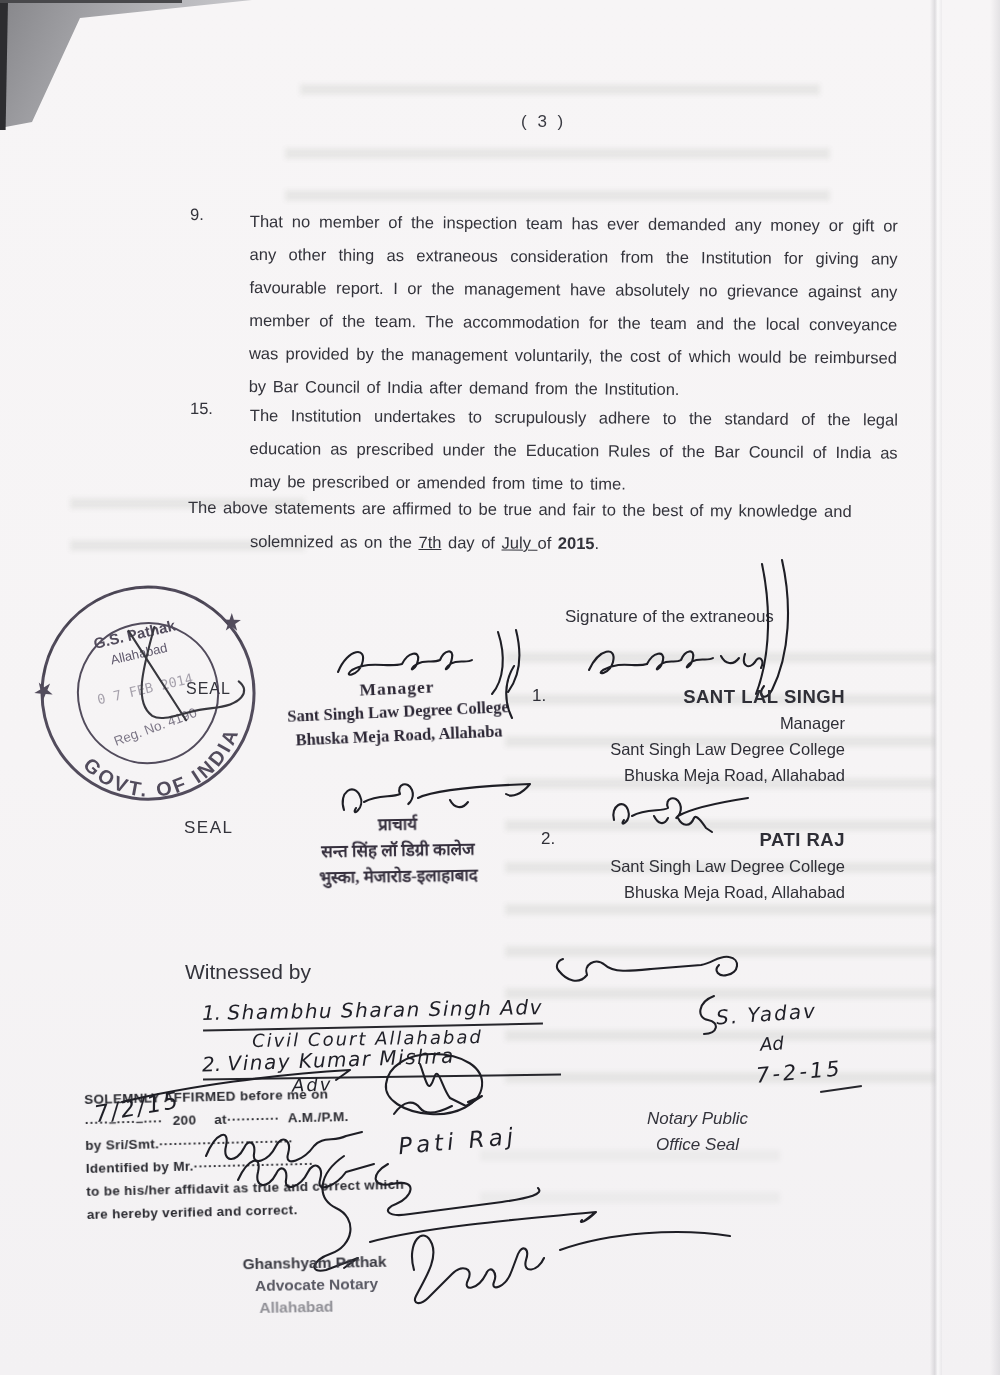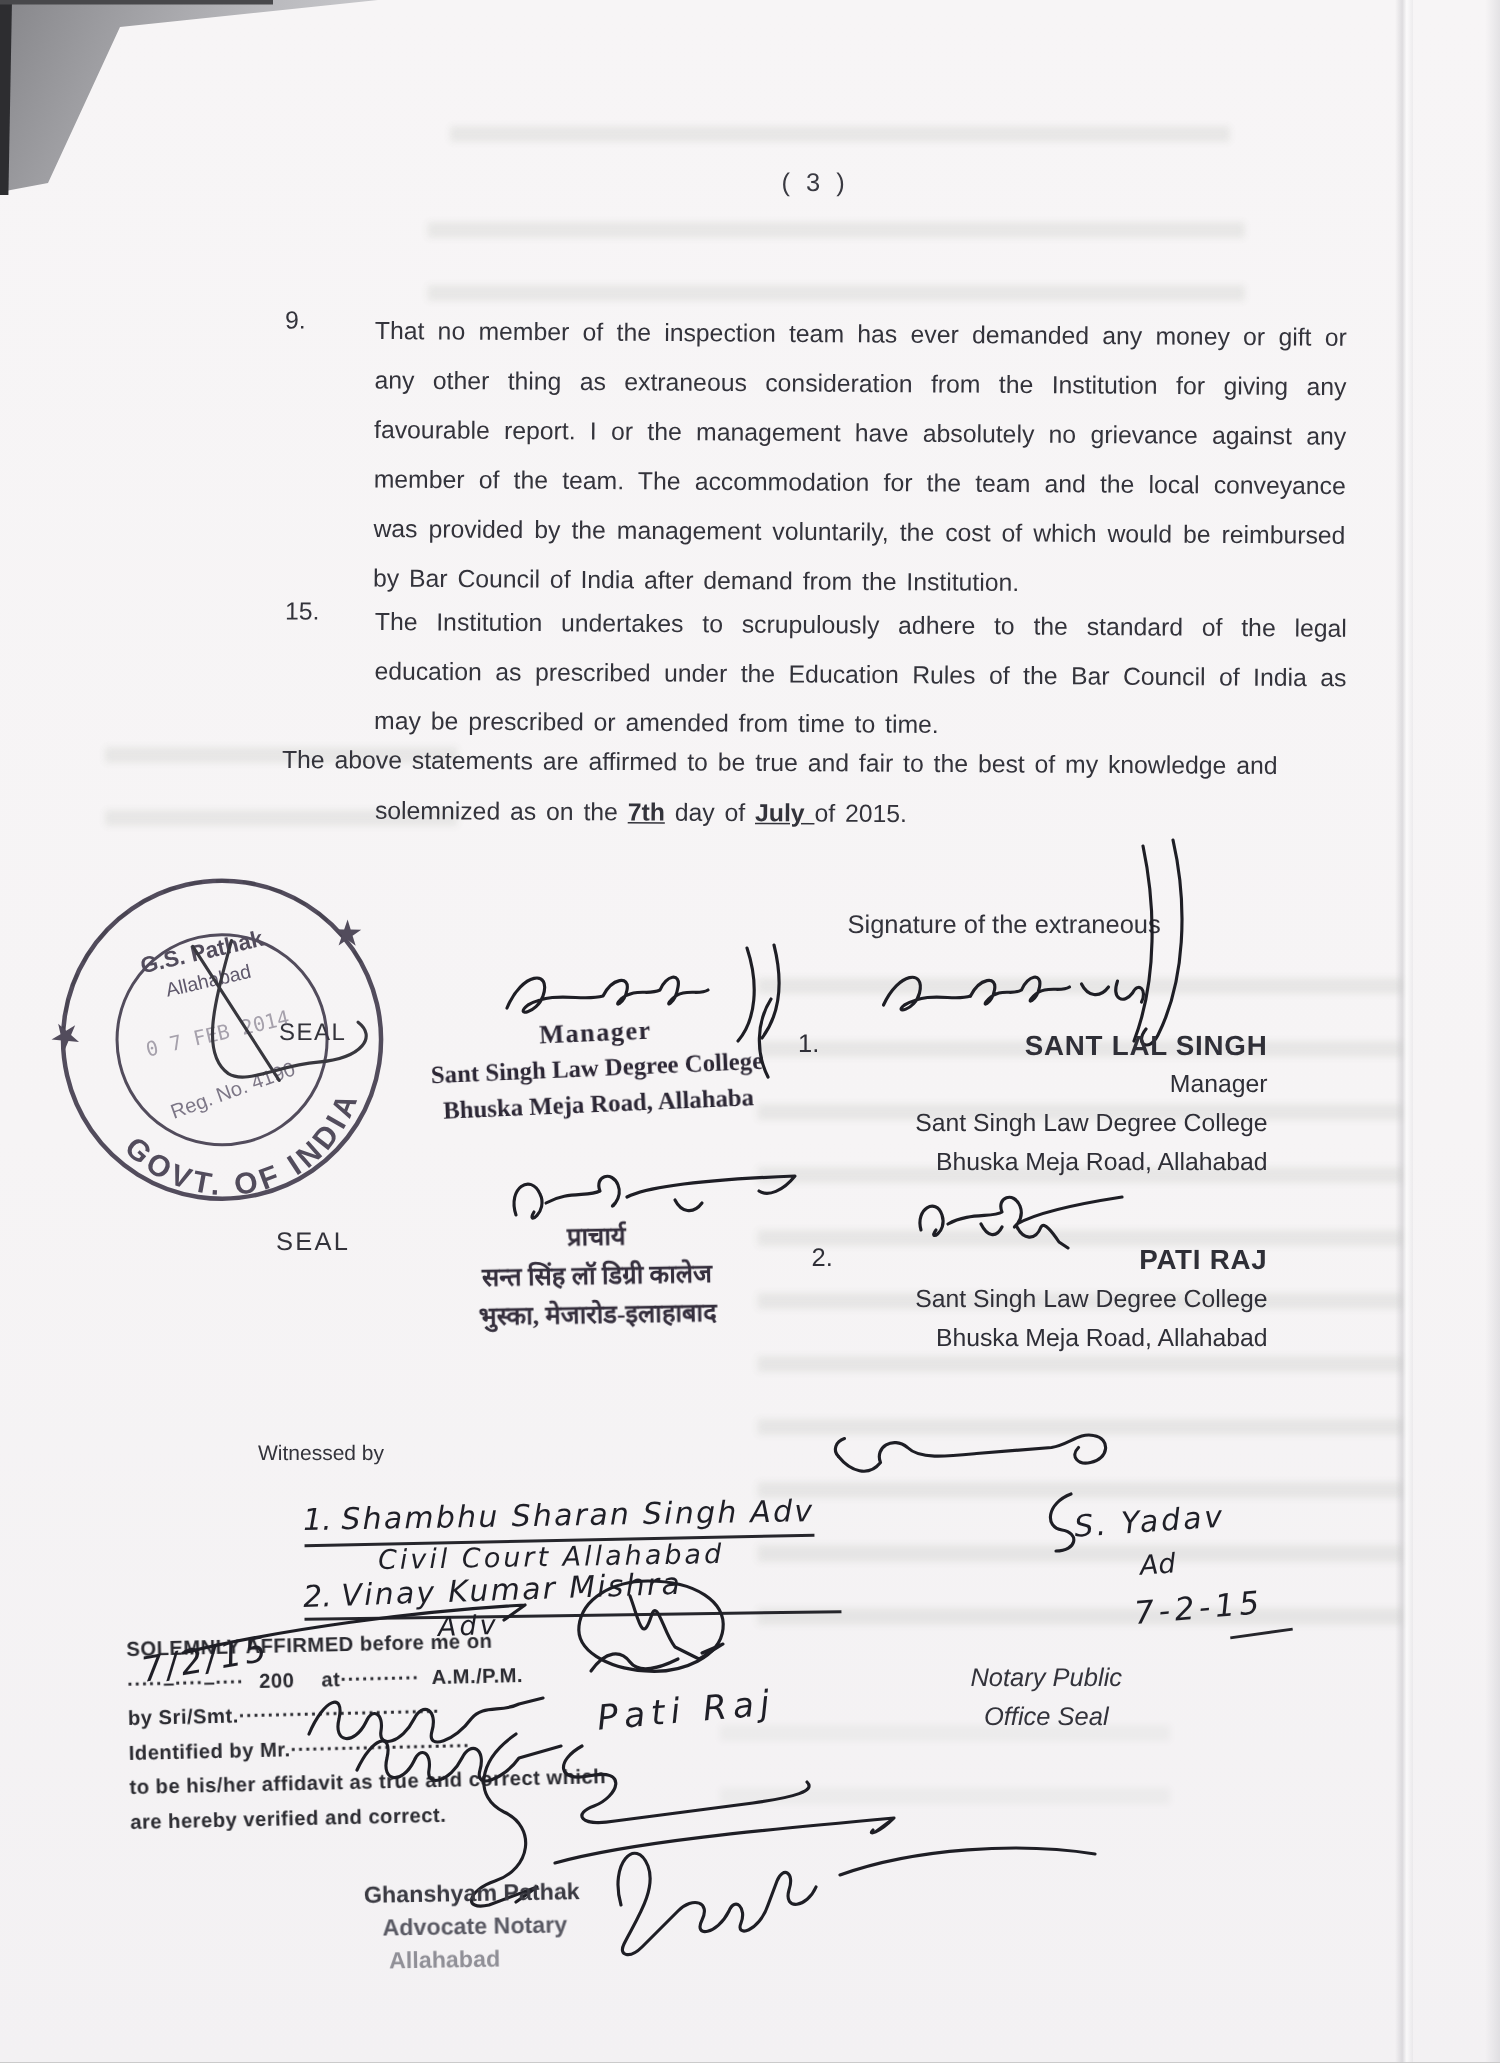--- a/index.html
+++ b/index.html
@@ -21,22 +21,22 @@
     background:linear-gradient(90deg,rgba(120,120,130,0) 0%,rgba(120,120,130,0.20) 40%,rgba(255,255,255,0.55) 65%,rgba(150,150,160,0.10) 100%);}
   .edge-right{right:0;top:0;width:10px;height:1375px;background:linear-gradient(90deg,rgba(140,140,150,0) ,rgba(140,140,150,0.18));}
   
   .ghost{filter:blur(2.4px);opacity:.8;pointer-events:none;}
   .ghost-rows{background:repeating-linear-gradient(180deg,rgba(118,128,112,0.15) 0px,rgba(118,128,112,0.15) 11px,rgba(0,0,0,0) 11px,rgba(0,0,0,0) 42px);}
   
   .pagenum{font-size:17px;letter-spacing:3px;color:#3a3a42;}
   .para{font-size:16.5px;line-height:33px;text-align:justify;color:#33333b;word-spacing:2px;}
   .paranum{font-size:16.5px;color:#33333b;}
   .affline{font-size:16.5px;white-space:nowrap;color:#33333b;word-spacing:2px;}
-  .bu{font-weight:bold;text-decoration:underline;text-align:center;}
-  .b{font-weight:normal;}
+  .bu{font-weight:normal;text-decoration:underline;text-align:center;}
+  .b{font-weight:bold;}
   .typed17{font-size:17px;color:#33333b;}
   .depcol{width:330px;text-align:right;font-size:16.5px;line-height:26px;color:#2f2f37;}
   .depname{font-weight:bold;font-size:18.5px;letter-spacing:.5px;}
   .depnum{font-size:17px;color:#2f2f37;}
   .mgr-stamp{width:280px;text-align:center;font-family:"Liberation Serif",serif;font-weight:bold;
     color:#2c2735;transform:rotate(-2.5deg);filter:blur(.4px);line-height:24px;font-size:16.5px;}
   .mgr-stamp .t1{font-size:17.5px;letter-spacing:1px;}
   .hindi-stamp{width:260px;text-align:center;font-family:"Liberation Serif","DejaVu Sans",serif;font-weight:bold;
     color:#352f3d;transform:rotate(-1deg);filter:blur(.35px);line-height:26px;font-size:17px;}
   .affirm-stamp{transform:rotate(-1.3deg);transform-origin:left top;filter:blur(.35px);
@@ -149,21 +149,21 @@
     <path d="M30,26 C44,18 60,22 66,18 C62,8 74,4 78,14 C82,24 70,32 76,26 C90,18 120,12 146,8"></path>
     <path d="M52,26 C56,34 62,36 66,28 M76,28 C80,36 88,38 92,28 C94,24 100,32 104,38 L110,42"></path>
   </svg>
   <div class="abs depnum" style="left:541px;top:829px;">2.</div>
   <div class="abs depcol" style="left:515px;top:827px;">
     <div class="depname">PATI RAJ</div>
     <div>Sant Singh Law Degree College</div>
     <div>Bhuska Meja Road, Allahabad</div>
   </div>
 
-  <div class="abs typed17" style="left:172px;top:960px;font-size:14px;">Witnessed by</div>
+  <div class="abs typed17" style="left:185px;top:960px;font-size:21px;">Witnessed by</div>
 
   <div class="abs hand" style="left:202px;top:998px;font-size:20px;transform:rotate(-1deg);">
     <span>1.</span>
     <span style="letter-spacing:1.5px;">Shambhu Sharan Singh Adv</span>
   </div>
   <div class="abs hw-line" style="left:203px;top:1026px;width:340px;transform:rotate(-1.2deg);"></div>
   <div class="abs hand" style="left:252px;top:1028px;font-size:18px;letter-spacing:2px;transform:rotate(-1deg);">Civil Court Allahabad</div>
 
   <div class="abs hand" style="left:202px;top:1048px;font-size:20px;transform:rotate(-2deg);">
     <span>2.</span>

